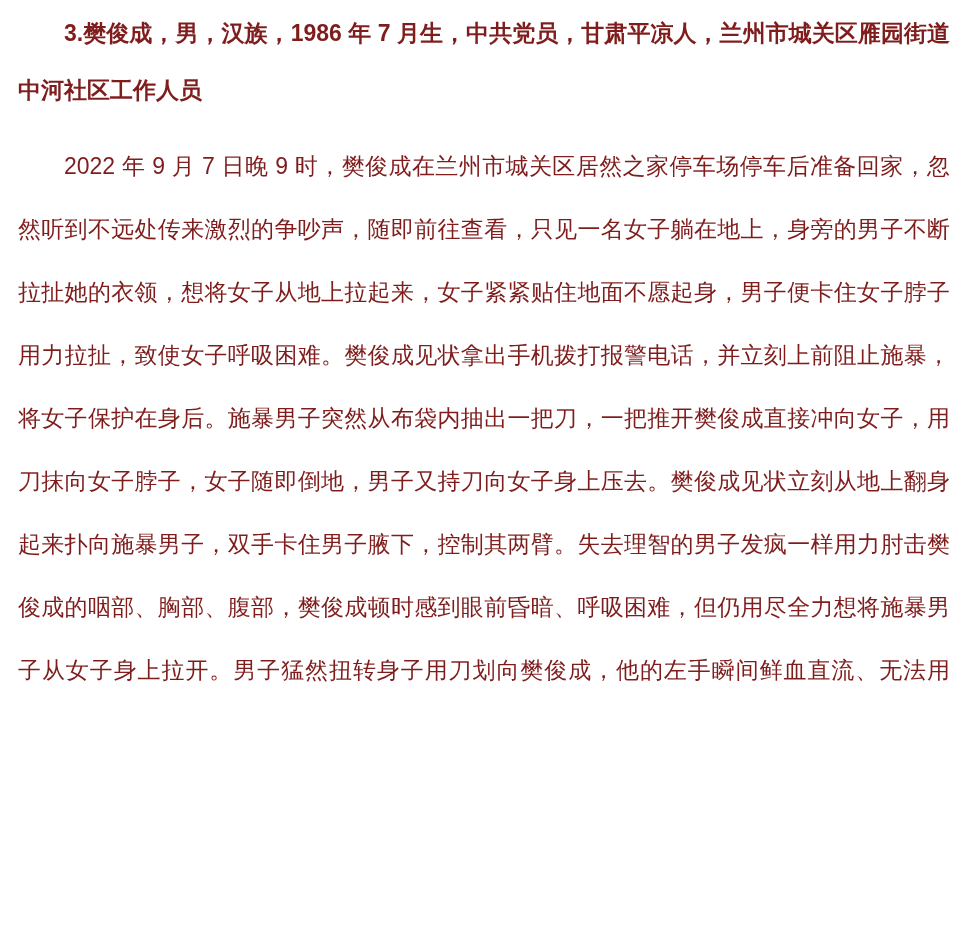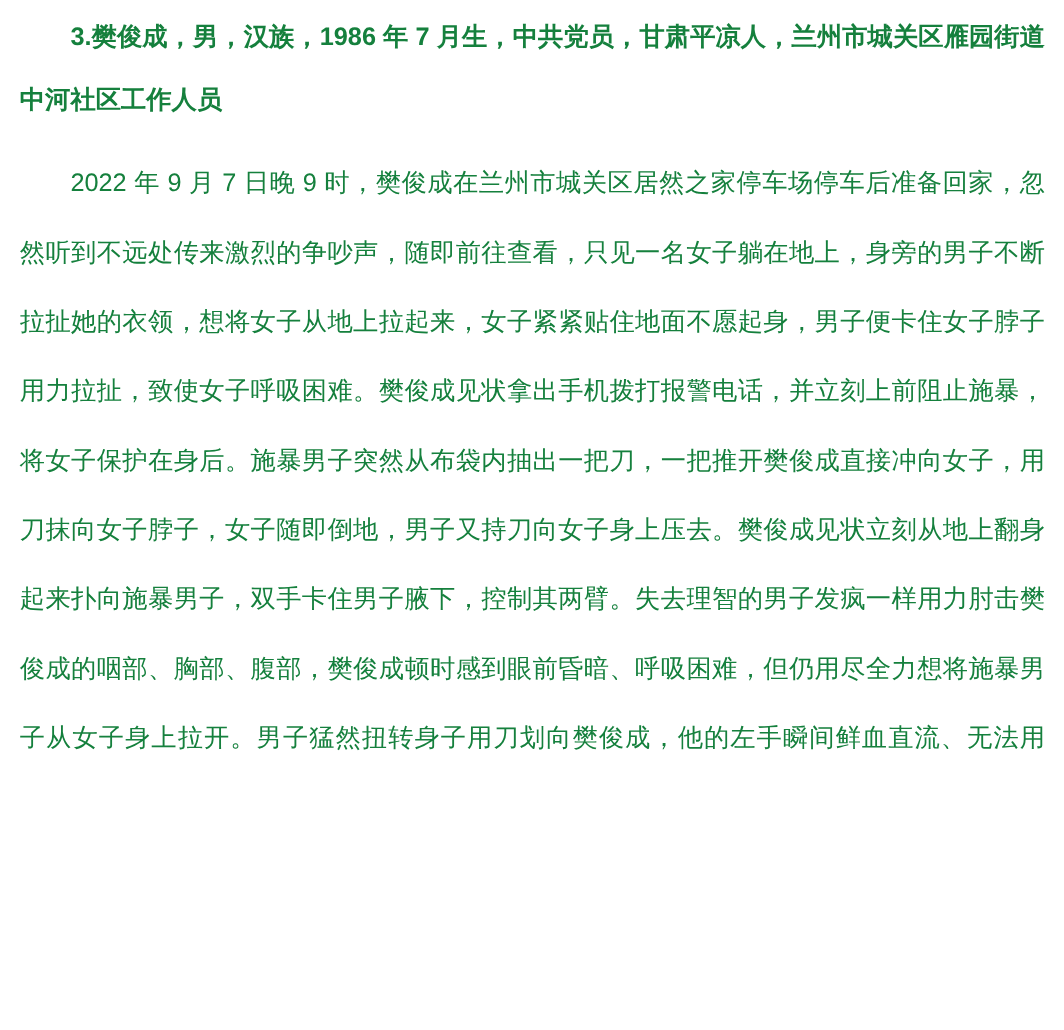--- a/index.html
+++ b/index.html
@@ -6,21 +6,21 @@
       margin: 0;
       padding: 0;
       background: #ffffff;
     }
     .page {
       box-sizing: border-box;
       width: 967px;
       height: 715px;
       overflow: hidden;
       background: #ffffff;
-      color: #15803d;
+      color: #7f1d1d;
       padding: 5px 17px 0 18px;
       font-family: "Liberation Sans", "DejaVu Sans", sans-serif;
     }
     .doc-heading {
       margin: 0;
       font-size: 23px;
       font-weight: 700;
       line-height: 57px;
       text-align: justify;
       text-justify: inter-ideograph;

